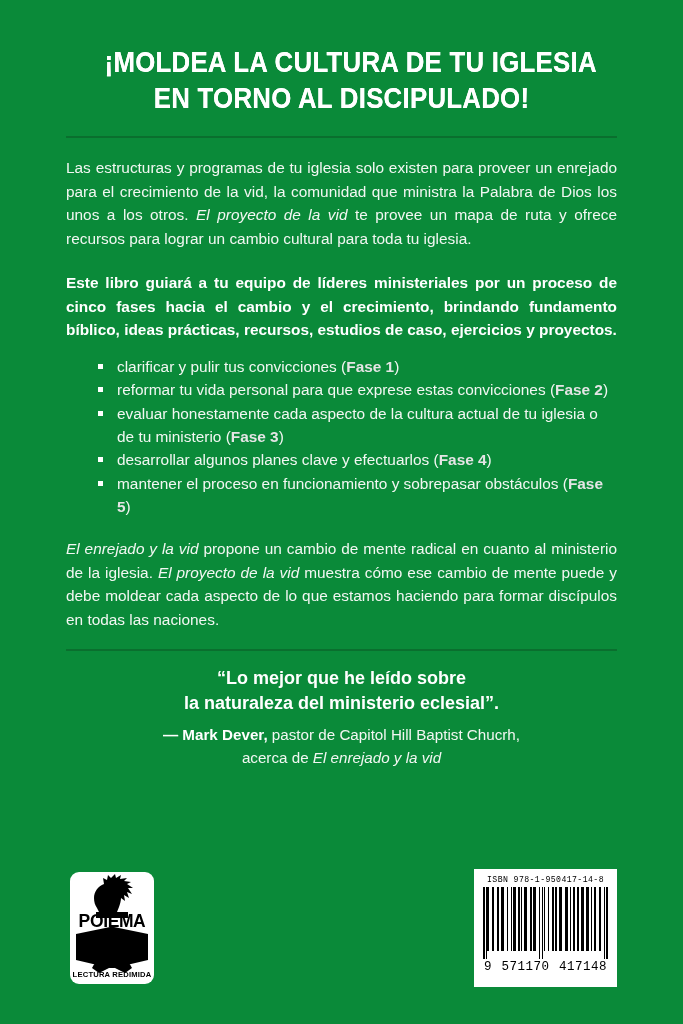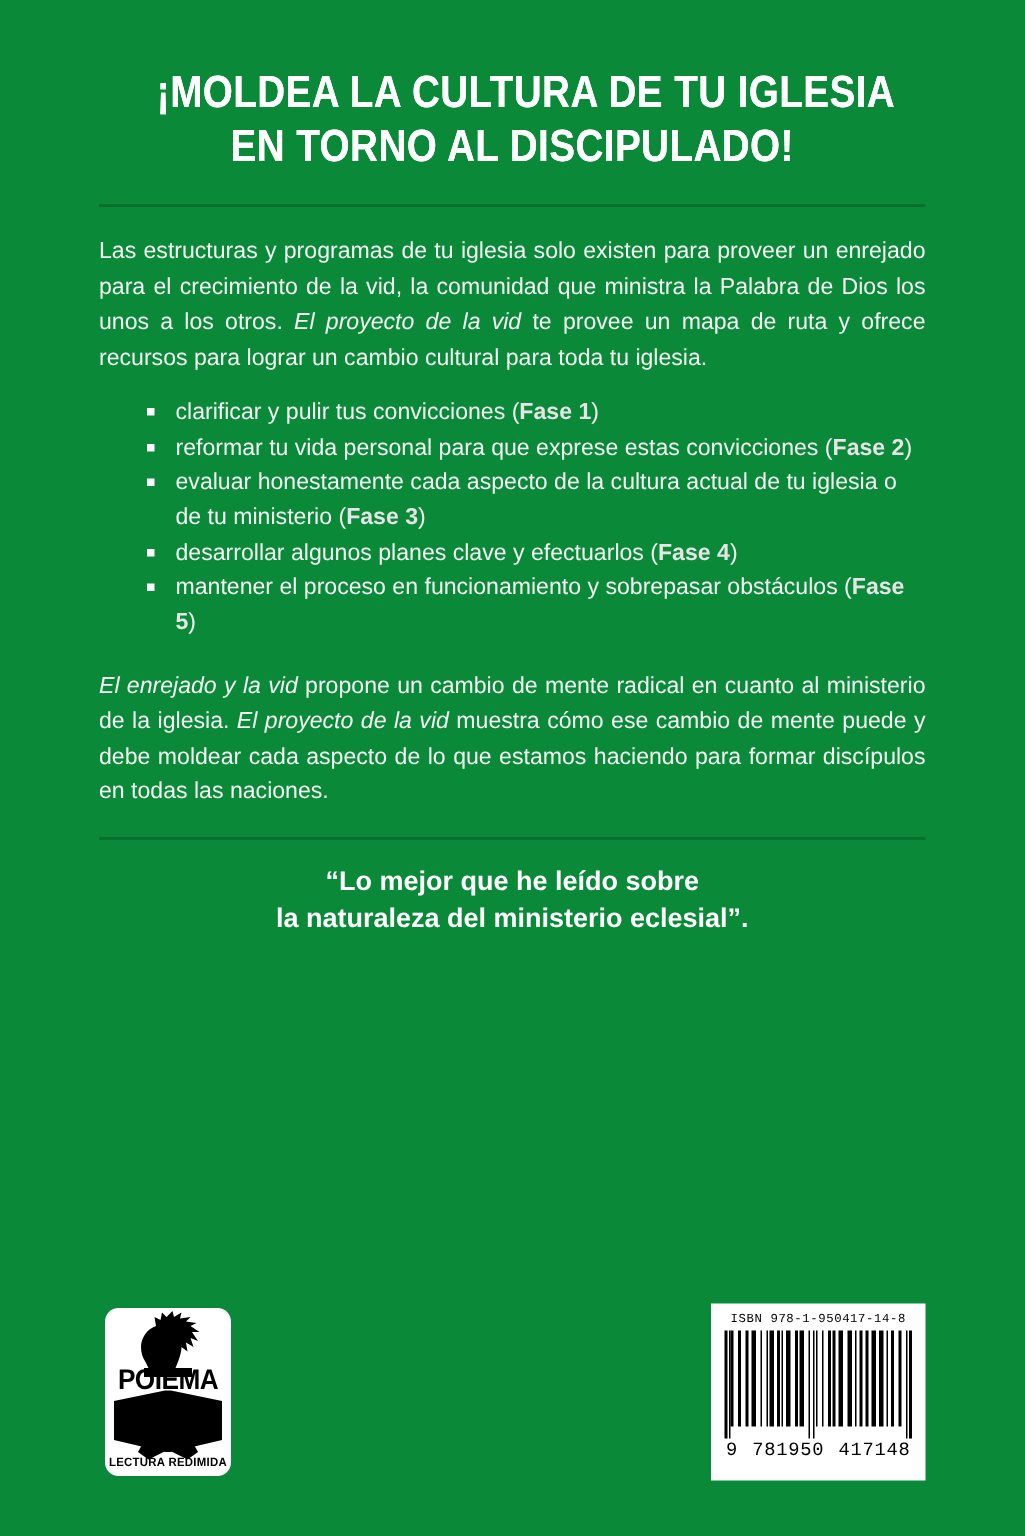--- a/index.html
+++ b/index.html
@@ -290,39 +290,44 @@
 
   <h1 class="headline">
     <span class="hl-line">¡MOLDEA LA CULTURA DE TU IGLESIA</span>
     <span class="hl-line">EN TORNO AL DISCIPULADO!</span>
   </h1>
 
   <hr class="divider">
 
   <p class="para intro"><span>Las estructuras y programas de tu iglesia solo existen para proveer un enrejado para el crecimiento de la vid, la comunidad que ministra la Palabra de Dios los unos a los otros. </span><i>El proyecto de la vid</i><span> te provee un mapa de ruta y ofrece recursos para lograr un cambio cultural para toda tu iglesia.</span></p>
 
+  <p class="para bold-para">Este libro guiará a tu equipo de líderes ministeriales por un proceso de cinco fases hacia el cambio y el crecimiento, brindando fundamento bíblico, ideas prácticas, recursos, estudios de caso, ejercicios y proyectos.</p>
 
 
   <ul class="bullets">
     <li><span>clarificar y pulir tus convicciones (</span><b>Fase 1</b><span>)</span></li>
     <li><span>reformar tu vida personal para que exprese estas convicciones (</span><b>Fase 2</b><span>)</span></li>
     <li><span>evaluar honestamente cada aspecto de la cultura actual de tu iglesia o de tu ministerio (</span><b>Fase 3</b><span>)</span></li>
     <li><span>desarrollar algunos planes clave y efectuarlos (</span><b>Fase 4</b><span>)</span></li>
     <li><span>mantener el proceso en funcionamiento y sobrepasar obstáculos (</span><b>Fase 5</b><span>)</span></li>
   </ul>
 
   <p class="para closing"><i>El enrejado y la vid</i><span> propone un cambio de mente radical en cuanto al ministerio de la iglesia. </span><i>El proyecto de la vid</i><span> muestra cómo ese cambio de mente puede y debe moldear cada aspecto de lo que estamos haciendo para formar discípulos en todas las naciones.</span></p>
 
   <hr class="divider lower">
 
   <blockquote class="quote">
     <span class="q-line">“Lo mejor que he leído sobre</span>
     <span class="q-line">la naturaleza del ministerio eclesial”.</span>
   </blockquote>
 
+  <p class="attrib">
+    <span class="a-line"><b>— Mark Dever,</b><span> pastor de Capitol Hill Baptist Chucrh,</span></span>
+    <span class="a-line"><span>acerca de </span><i>El enrejado y la vid</i></span>
+  </p>
 
 </div>
 
 <div class="footer">
 
   <div class="logo-box">
     <div class="logo-inner">
       <svg class="logo-art" viewBox="0 0 84 112" xmlns="http://www.w3.org/2000/svg">
         <path d="M34 12 c-6 2 -10 8 -10 14 c0 4 1 7 3 10 l2 4 l18 0 l2 -5 c1 -3 2 -6 2 -9 l4 3 l-1 -6 l5 3 l-2 -6 l5 2 l-4 -6 l5 0 l-6 -4 l4 -2 l-7 -1 l3 -3 l-7 1 l1 -4 l-5 3 l-1 -4 l-4 4 l-3 -3 l-1 5 l-4 -2 z" fill="#000000"></path>
         <path d="M26 40 h32 v6 h-32 z" fill="#000000"></path>
@@ -401,18 +406,18 @@
         <i style="width: 2.1px; align-self: flex-start; height: 64px;"></i>
         <i style="width: 2.1px; background: transparent; align-self: flex-start; height: 64px;"></i>
         <i style="width: 2.1px; align-self: flex-start; height: 64px;"></i>
         <i style="width: 3px; background: transparent; align-self: flex-start; height: 64px;"></i>
         <i style="width: 1.3px; align-self: flex-start; height: 72px;"></i>
         <i style="width: 1.3px; background: transparent; align-self: flex-start; height: 72px;"></i>
         <i style="width: 1.3px; align-self: flex-start; height: 72px;"></i>
       </div>
     <div class="barcode-digits">
       <span>9</span>
-      <span>781950</span>
+      <span>571170</span>
       <span>417148</span>
     </div>
   </div>
 
 </div>
 
 </body></html>

